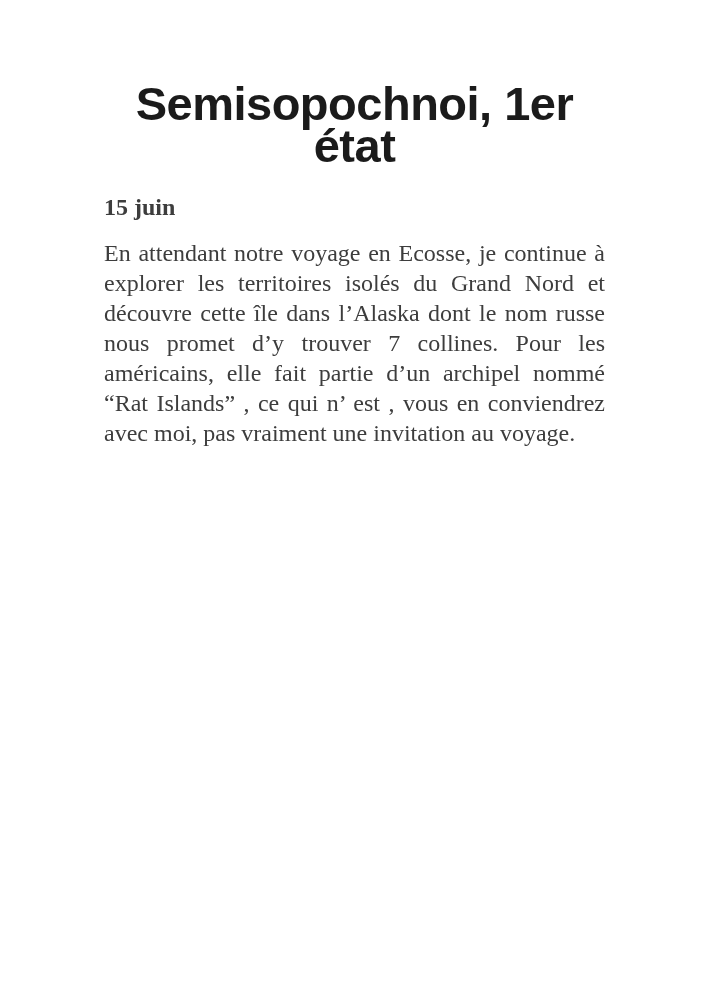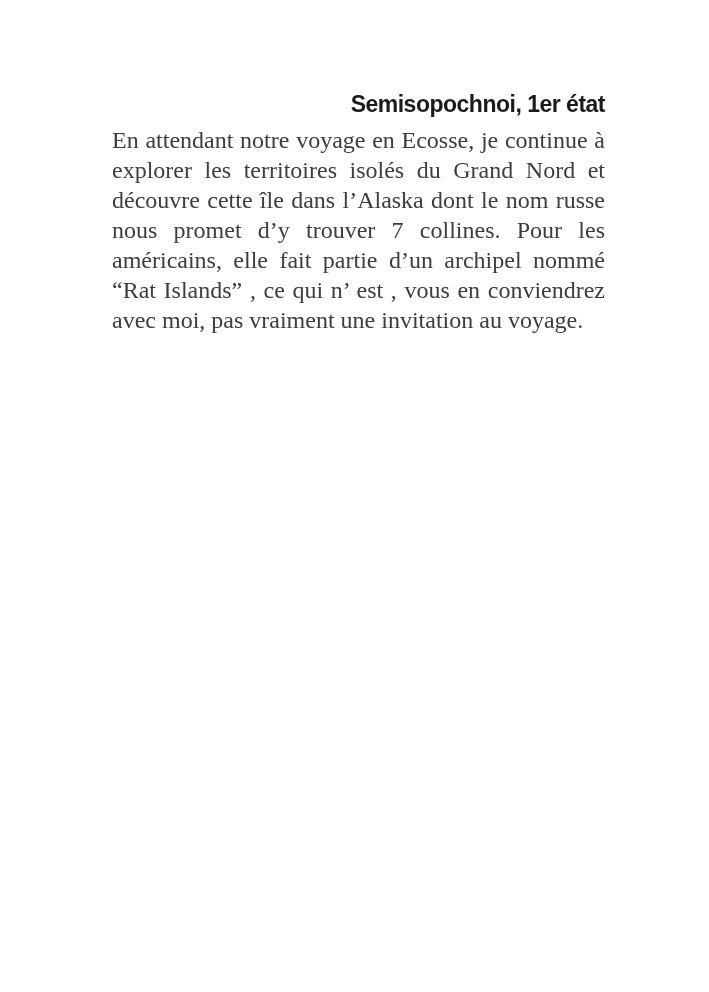--- a/index.html
+++ b/index.html
@@ -16,46 +16,47 @@
     background:var(--background);
     font-family:"Liberation Serif", serif;
   }
   .content{
     padding:0 104px;
   }
   .chapter-title{
     margin:83px 0 0 0;
     font-family:"Liberation Sans", sans-serif;
     font-weight:700;
-    font-size:23px;
+    font-size:47px;
     line-height:42px;
-    text-align:right;
+    text-align:center;
     color:var(--title_color);
     letter-spacing:-0.5px;
   }
   .date-heading{
     margin:25px 0 16px 0;
     font-family:"Liberation Serif", serif;
     font-weight:700;
     font-size:24px;
     line-height:30px;
     text-align:left;
     color:var(--body_color);
   }
   .para{
-    margin:0 0 20px 8px;
+    margin:0 0 20px 0;
     font-size:24px;
     line-height:30px;
     text-align:justify;
     overflow-wrap:anywhere;
     color:var(--body_color);
   }
 </style>
 </head>
 <body>
 
 <div class="page">
   <div class="content">
     <h1 class="chapter-title">Semisopochnoi, 1er état</h1>
+    <h2 class="date-heading">15 juin</h2>
     <p class="para">En attendant notre voyage en Ecosse, je continue à explorer les territoires isolés du Grand Nord et découvre cette île dans l’Alaska dont le nom russe nous promet d’y trouver 7 collines. Pour les américains, elle fait partie d’un archipel nommé “Rat Islands” , ce qui n’ est , vous en conviendrez avec moi, pas vraiment une invitation au voyage.</p>
   </div>
 
 </div>
 
 </body></html>

